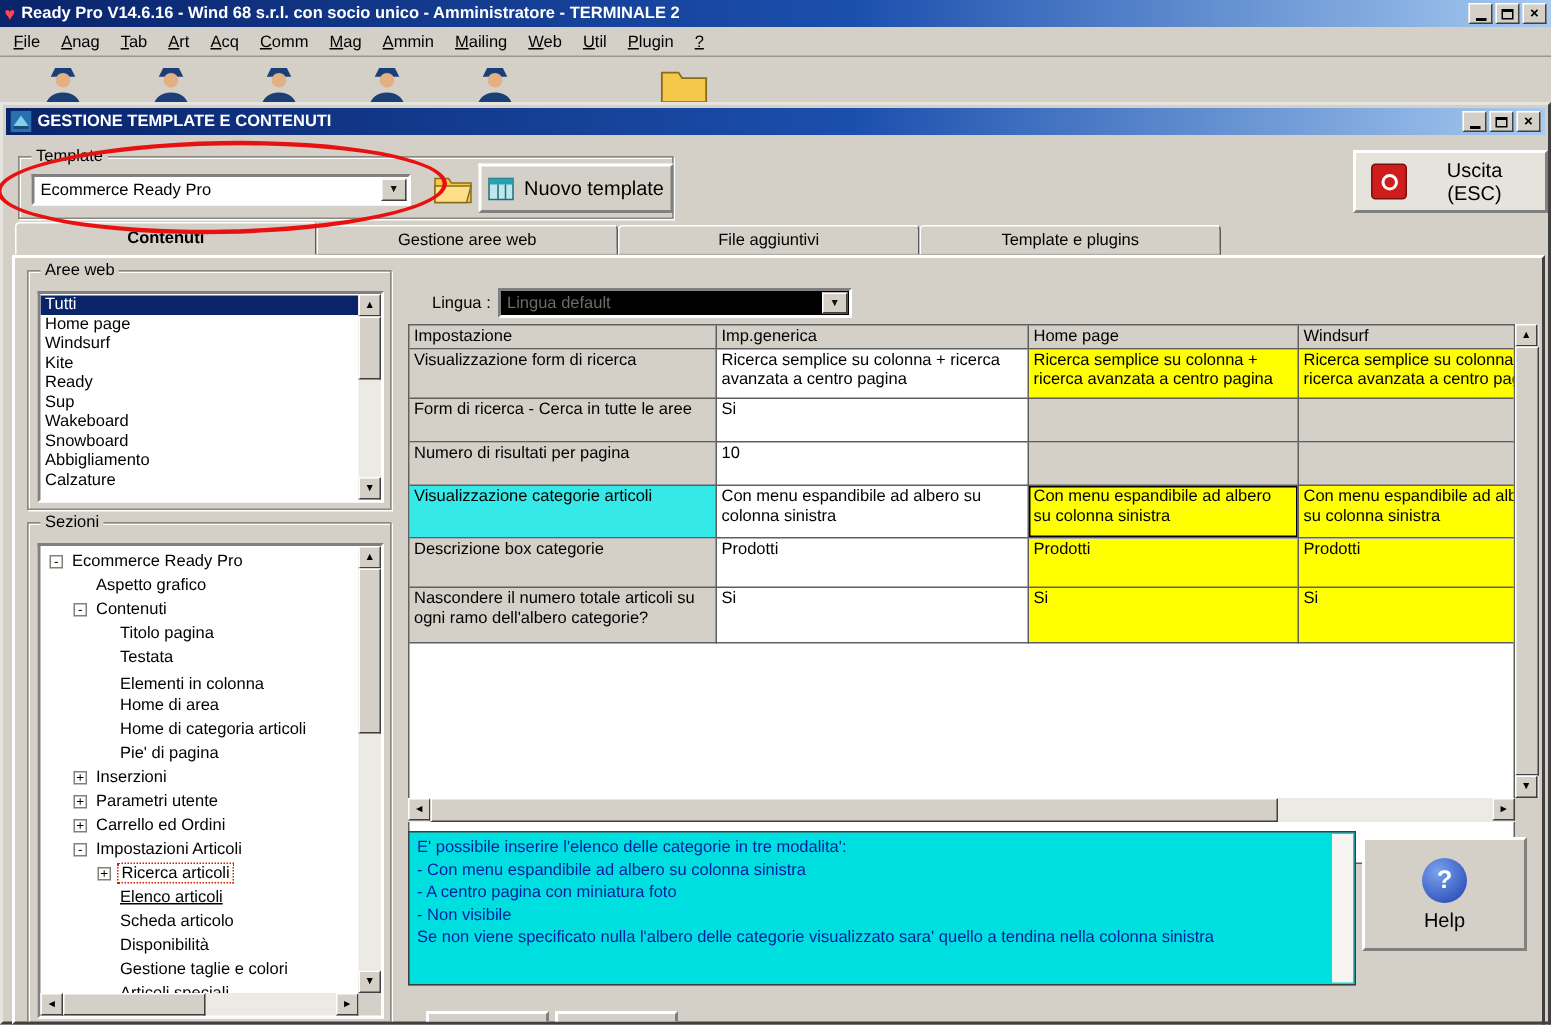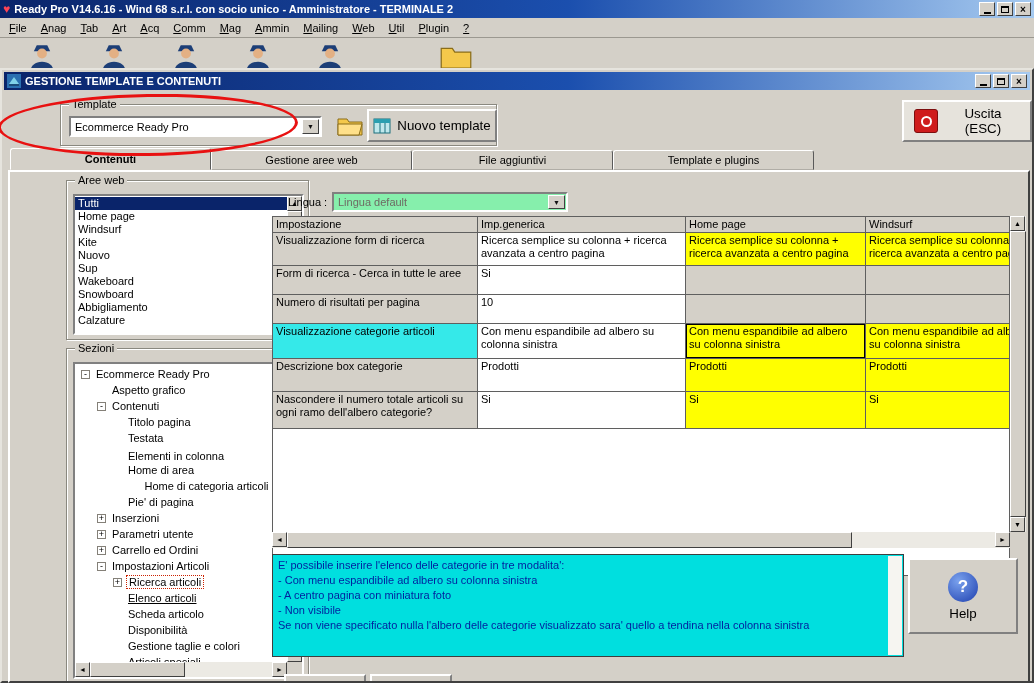--- a/index.html
+++ b/index.html
@@ -29,21 +29,21 @@
   .toolbar .tool-btn:nth-child(3){left:158px}.toolbar .tool-btn:nth-child(4){left:230px}
   .toolbar .tool-btn:nth-child(5){left:302px}.toolbar .tool-btn:nth-child(6){left:428px}
 
   
   .dialog{position:absolute;left:0;top:68px;width:1034px;height:615px;background:var(--gray);
     border:2px solid;border-color:#e6e4de #404040 #404040 #e6e4de;z-index:5;}
   .dlg-titlebar{position:absolute;left:2px;top:2px;width:1026px;height:18px;display:flex;align-items:center;gap:4px;padding:0 3px;color:#fff;
     background:linear-gradient(90deg,var(--titlebar-from,#0a246a),#1b4fae 55%,var(--titlebar-to,#a6caf0));}
   .dlg-title{flex:1;font-weight:bold;white-space:nowrap;}
 
-  .grp{position:absolute;border:1px solid #8a887f;box-shadow:inset 1px 1px 0 #ffffff,1px 1px 0 #ffffff;margin-left:48px;}
+  .grp{position:absolute;border:1px solid #8a887f;box-shadow:inset 1px 1px 0 #ffffff,1px 1px 0 #ffffff;}
   .grp-label{position:absolute;top:-7px;left:8px;background:var(--gray);padding:0 3px;line-height:12px;}
 
   #grp-template{left:10px;top:34px;width:437px;height:42px;}
   .combo{position:absolute;display:flex;align-items:center;background:#fff;
     border:2px solid;border-color:#808080 #fff #fff #808080;padding-left:4px;white-space:nowrap;overflow:hidden;}
   .arrow-btn{position:absolute;right:1px;top:1px;bottom:1px;width:17px;background:var(--gray);
     border:1px solid;border-color:#fff #404040 #404040 #fff;display:flex;align-items:center;justify-content:center;font-size:7px;color:#111;}
   #template-combo{left:8px;top:11px;width:253px;height:21px;}
   #folder-btn{position:absolute;left:274px;top:6px;width:30px;height:30px;display:flex;align-items:center;justify-content:center;background:transparent;border:none;}
   #nuovo-btn{position:absolute;left:306px;top:4px;width:130px;height:33px;display:flex;align-items:center;justify-content:center;gap:6px;}
@@ -87,21 +87,21 @@
   .sb .arrow{position:absolute;width:15px;height:15px;background:var(--gray);border:1px solid;border-color:#fff #404040 #404040 #fff;
     display:flex;align-items:center;justify-content:center;font-size:7px;color:#000;}
   .sb .thumb{position:absolute;background:var(--gray);border:1px solid;border-color:#fff #404040 #404040 #fff;}
   #aree-vsb{right:0;top:0;bottom:0;width:15px;}
   #tree-vsb{right:0;top:0;bottom:15px;width:15px;}
   #tree-hsb{left:0;bottom:0;right:15px;height:15px;}
   #tree-corner{position:absolute;right:0;bottom:0;width:15px;height:15px;background:var(--gray);}
 
   
   #lingua-label{position:absolute;left:278px;top:24px;}
-  #lingua-combo{left:322px;top:20px;width:236px;height:20px;background:#86efac;color:#6e6a63;}
+  #lingua-combo{left:322px;top:20px;width:236px;height:20px;background:#000000;color:#6e6a63;}
 
   #table-wrap{position:absolute;left:262px;top:44px;width:738px;height:360px;background:#fff;border:1px solid #5f5f5f;overflow:hidden;}
   #settings-table{border-collapse:collapse;table-layout:fixed;width:761px;margin:-1px 0 0 -1px;}
   .c1{width:205px}.c2{width:208px}.c3{width:180px}.c4{width:168px}
   #settings-table th,#settings-table td{border:1px solid #5f5f5f;font-weight:normal;text-align:left;
     padding:1px 3px;vertical-align:top;overflow:hidden;line-height:13px;}
   #settings-table th{height:15px;background:var(--gray);}
   .bg-white{background:#fff}.bg-yellow{background:var(--highlight-yellow,#ffff00)}
   .bg-gray{background:var(--gray)}.bg-cyan{background:var(--cell-cyan,#35e9e9)}
   .focused{box-shadow:inset 0 0 0 1px #000;}
@@ -272,21 +272,21 @@
   <div id="pane">
 
     <div class="grp" id="grp-aree">
       <span class="grp-label">Aree web</span>
       <div id="aree-list-wrap">
         <div id="aree-list">
             <div class="list-item selected">Tutti</div>
             <div class="list-item">Home page</div>
             <div class="list-item">Windsurf</div>
             <div class="list-item">Kite</div>
-            <div class="list-item">Nuovo</div>
+            <div class="list-item">Ready</div>
             <div class="list-item">Sup</div>
             <div class="list-item">Wakeboard</div>
             <div class="list-item">Snowboard</div>
             <div class="list-item">Abbigliamento</div>
             <div class="list-item">Calzature</div>
           </div>
         <div class="sb" id="aree-vsb">
           <div class="arrow" style="top:0;left:0;">▲</div>
           <div class="thumb" style="top:15px;left:0;right:0;height:42px;"></div>
           <div class="arrow" style="bottom:0;left:0;">▼</div>
@@ -319,21 +319,21 @@
               <span class="tree-label">Testata</span>
             </div>
             <div class="tree-row" style="padding-left: 36px; align-items: flex-end;">
               <span class="expander hidden"></span>
               <span class="tree-label">Elementi in colonna</span>
             </div>
             <div class="tree-row" style="padding-left: 36px;">
               <span class="expander hidden"></span>
               <span class="tree-label">Home di area</span>
             </div>
-            <div class="tree-row" style="padding-left: 36px; justify-content: center;">
+            <div class="tree-row" style="padding-left: 36px;">
               <span class="expander hidden"></span>
               <span class="tree-label">Home di categoria articoli</span>
             </div>
             <div class="tree-row" style="padding-left: 36px;">
               <span class="expander hidden"></span>
               <span class="tree-label">Pie' di pagina</span>
             </div>
             <div class="tree-row" style="padding-left: 20px;">
               <span class="expander">+</span>
               <span class="tree-label">Inserzioni</span>

